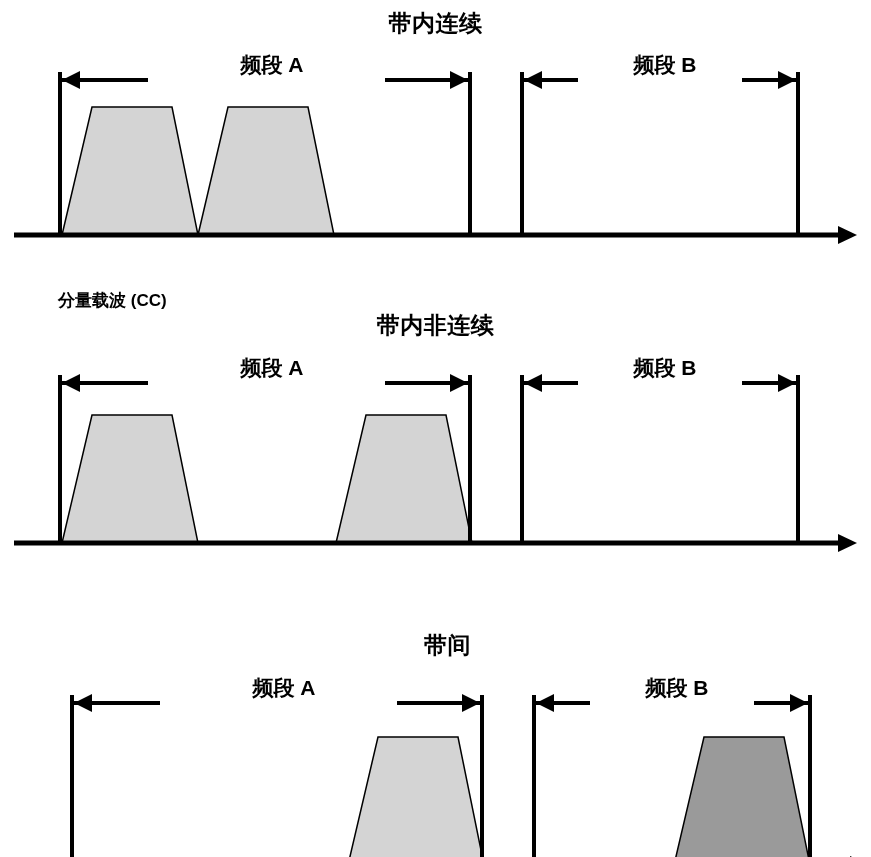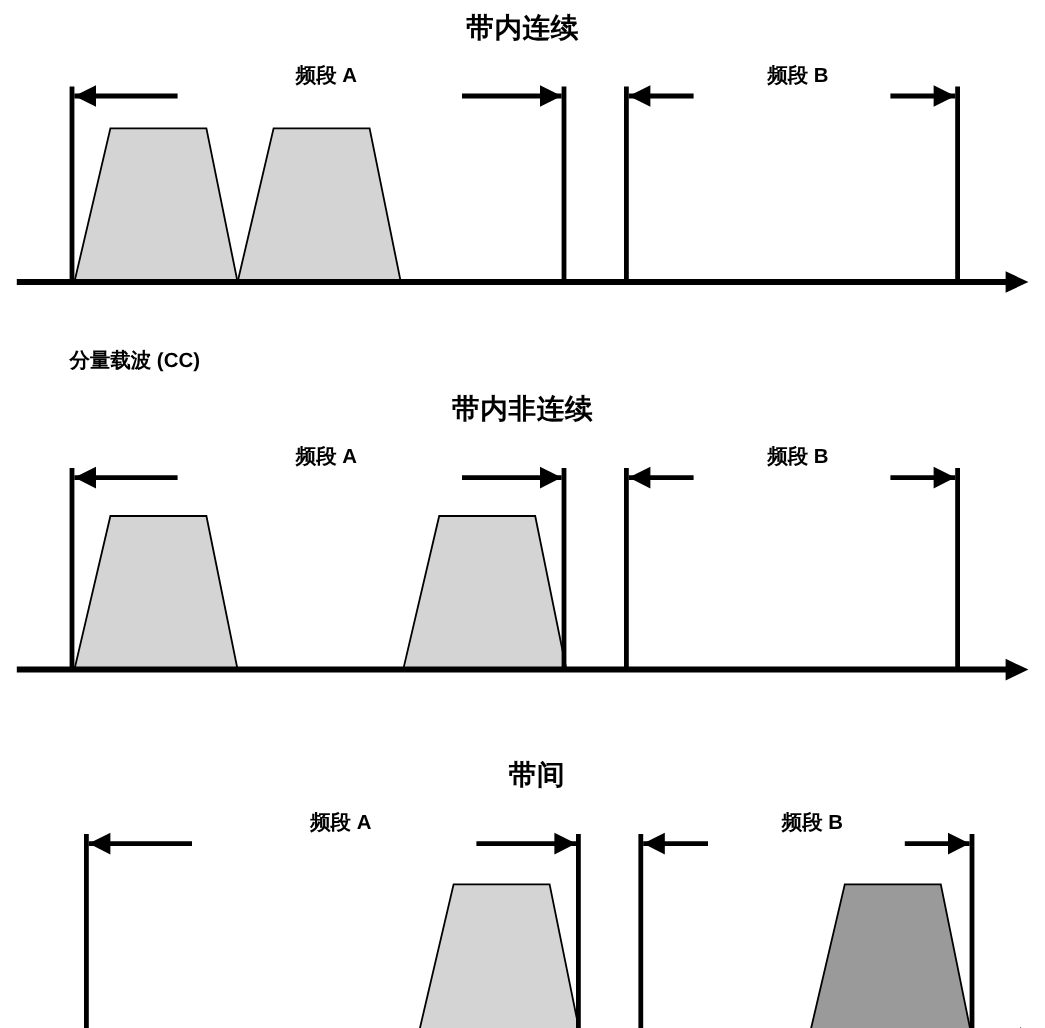--- a/index.html
+++ b/index.html
@@ -20,38 +20,38 @@
     width: 871px;
     height: 857px;
     padding-left: 33px;
   }
   .panel {
     position: absolute;
     left: 0;
     width: 871px;
   }
   #panel-0 { top: 0px;   height: 285px; }
-  #panel-1 { top: 286px; height: 285px; }
+  #panel-1 { top: 271px; height: 285px; }
   #panel-2 { top: 594px; height: 287px; margin-left: 12px; }
 
   .panel-title {
     position: absolute;
     width: 871px;
     text-align: center;
     font-size: 23px;
     font-weight: bold;
     letter-spacing: 0.5px;
   }
   #panel-0 .panel-title { top: 8px; }
   #panel-1 .panel-title { top: 39px; }
   #panel-2 .panel-title { top: 36px; }
 
   .band-label {
     position: absolute;
-    font-size: 17px;
+    font-size: 21px;
     font-weight: bold;
     text-align: center;
     white-space: nowrap;
   }
 
   .cc-label {
     position: absolute;
     font-size: 17px;
     font-weight: bold;
     white-space: nowrap;

